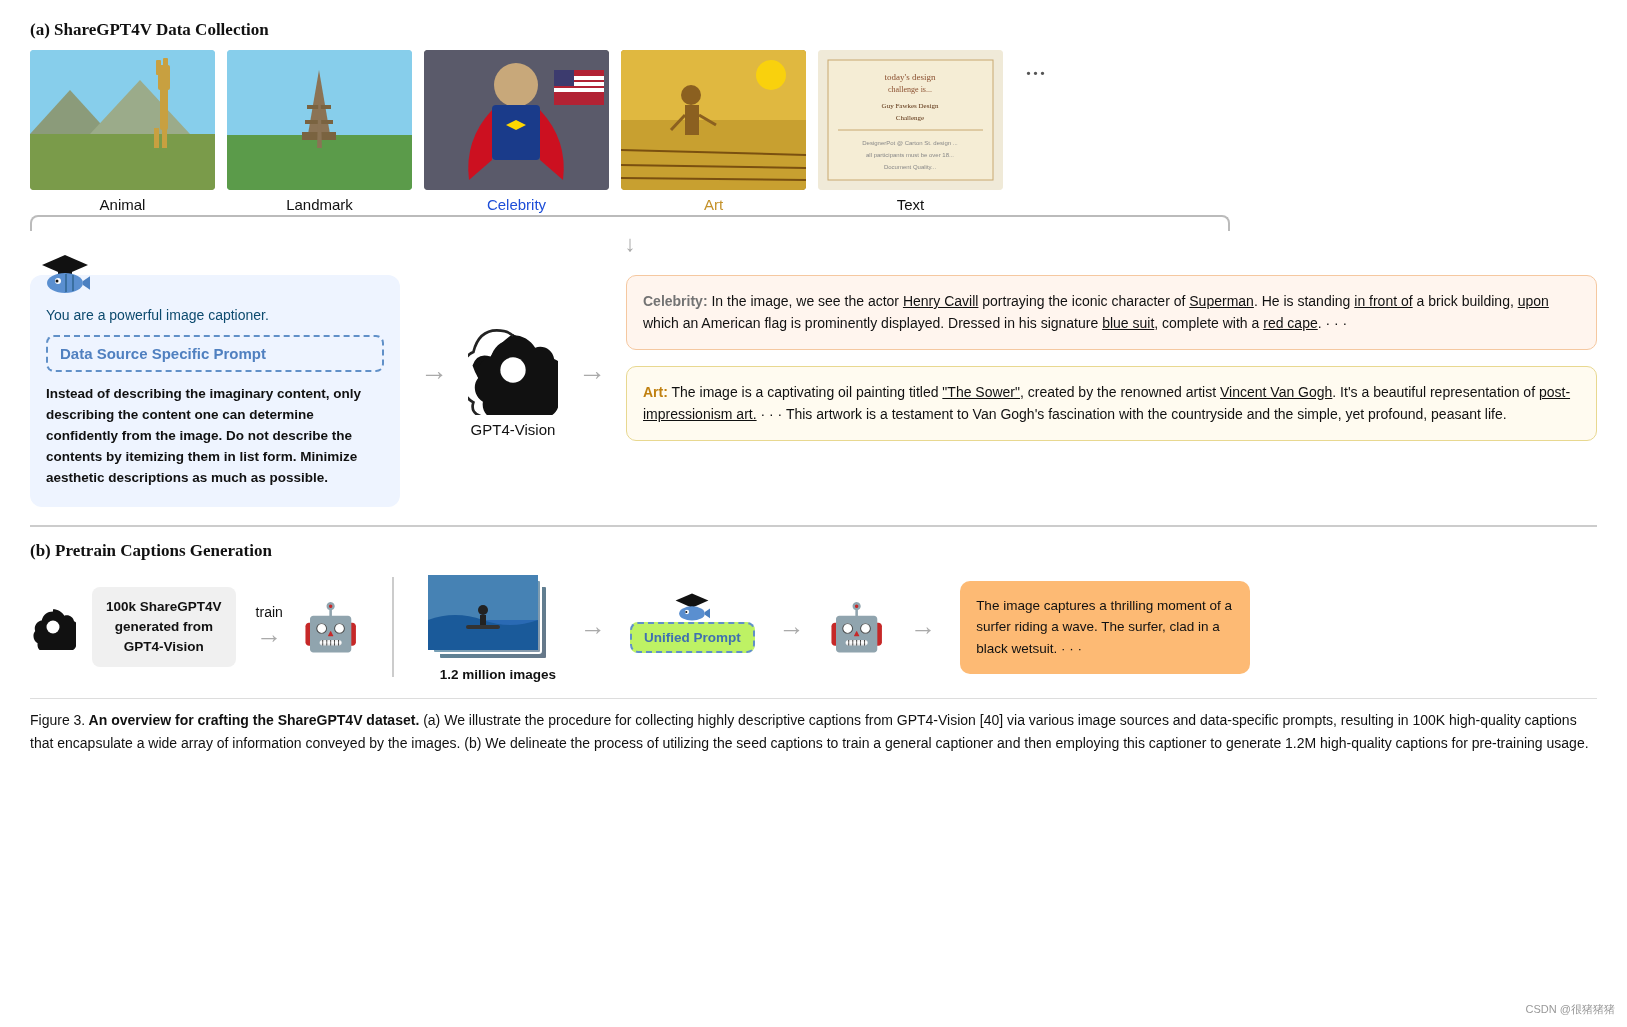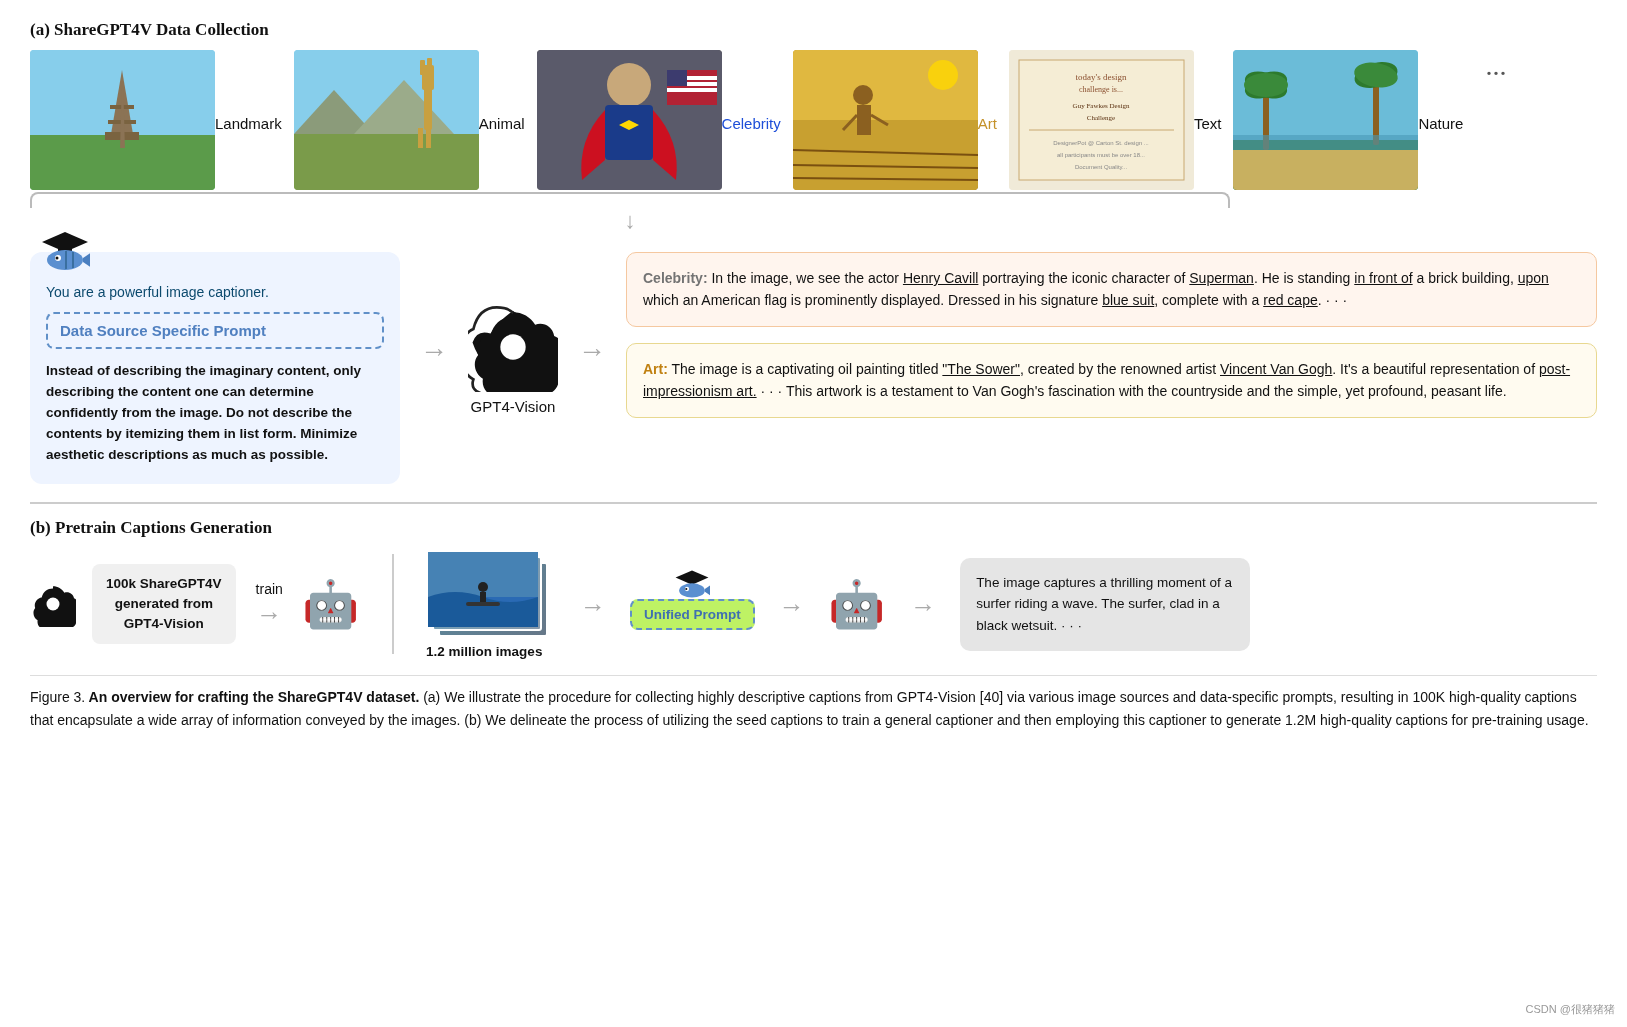--- a/index.html
+++ b/index.html
@@ -20,21 +20,21 @@
       color: #111;
     }
 
     
     .part-a {
       margin-bottom: 18px;
     }
 
     .image-item {
       display: flex;
-      flex-direction: row;
+      flex-direction: column;
       align-items: center;
       justify-content: space-between;
     }
 
     .image-placeholder {
       width: 185px;
       height: 140px;
       border-radius: 4px;
       overflow: hidden;
       position: relative;
@@ -264,21 +264,21 @@
       padding: 6px 12px;
       font-size: 13.5px;
       font-family: Arial, sans-serif;
       font-weight: bold;
       color: #4070B0;
       background: #bef264;
       position: relative;
     }
 
     .output-box {
-      background: #e5e5e5;
+      background: #fdba74;
       border-radius: 10px;
       padding: 14px 16px;
       font-size: 13.5px;
       font-family: Arial, sans-serif;
       line-height: 1.6;
       max-width: 290px;
     }
 
     .figure-caption {
       font-size: 14px;
@@ -312,54 +312,54 @@
       margin-bottom: 0;
     }
   </style>
 </head>
 <body>
 
 <div class="part-a">
   <div class="section-label">(a) ShareGPT4V Data Collection</div>
 
   <div class="images-strip-container">
-    <div class="image-item">
-      <div class="image-placeholder img-landmark">
-        
-        <svg width="185" height="140" viewBox="0 0 185 140">
-          <rect width="185" height="85" fill="#87CEEB"></rect>
-          <rect y="85" width="185" height="55" fill="#5B9B4A"></rect>
-
-          <polygon points="92,20 80,90 104,90" fill="#8B7355"></polygon>
-          <rect x="80" y="55" width="24" height="4" fill="#7A6340"></rect>
-          <rect x="78" y="70" width="28" height="4" fill="#7A6340"></rect>
-          <rect x="75" y="82" width="34" height="8" fill="#7A6340"></rect>
-        </svg>
-      </div>
-      <div class="image-caption">Landmark</div>
-    </div>
-
     <div class="image-item">
       <div class="image-placeholder img-animal">
         <svg width="185" height="140" viewBox="0 0 185 140">
           <rect width="185" height="84" fill="#87CEEB"></rect>
           <rect y="84" width="185" height="56" fill="#7A9B4A"></rect>
 
           <polygon points="0,84 40,40 80,84" fill="#8B9B7A"></polygon>
           <polygon points="60,84 110,30 160,84" fill="#9BAB8A"></polygon>
 
           <rect x="130" y="30" width="8" height="50" fill="#C8A040" rx="2"></rect>
           <rect x="128" y="15" width="12" height="25" fill="#C8A040" rx="2"></rect>
           <rect x="126" y="10" width="5" height="15" fill="#C8A040" rx="1"></rect>
           <rect x="133" y="8" width="5" height="8" fill="#C8A040" rx="1"></rect>
           <rect x="124" y="78" width="5" height="20" fill="#C8A040"></rect>
           <rect x="132" y="78" width="5" height="20" fill="#C8A040"></rect>
         </svg>
       </div>
       <div class="image-caption">Animal</div>
+    </div>
+
+    <div class="image-item">
+      <div class="image-placeholder img-landmark">
+        
+        <svg width="185" height="140" viewBox="0 0 185 140">
+          <rect width="185" height="85" fill="#87CEEB"></rect>
+          <rect y="85" width="185" height="55" fill="#5B9B4A"></rect>
+
+          <polygon points="92,20 80,90 104,90" fill="#8B7355"></polygon>
+          <rect x="80" y="55" width="24" height="4" fill="#7A6340"></rect>
+          <rect x="78" y="70" width="28" height="4" fill="#7A6340"></rect>
+          <rect x="75" y="82" width="34" height="8" fill="#7A6340"></rect>
+        </svg>
+      </div>
+      <div class="image-caption">Landmark</div>
     </div>
 
     <div class="image-item">
       <div class="image-placeholder img-celebrity">
         <svg width="185" height="140" viewBox="0 0 185 140">
           <rect width="185" height="140" fill="#5A5A6A"></rect>
 
           <circle cx="92" cy="35" r="22" fill="#C8A87A"></circle>
           <rect x="68" y="55" width="48" height="55" fill="#1A3B8A" rx="4"></rect>
 
@@ -410,41 +410,20 @@
           <text x="92" y="70" text-anchor="middle" font-size="7" fill="#5A3010" font-family="serif">Challenge</text>
           <line x1="20" y1="80" x2="165" y2="80" stroke="#C8A870" stroke-width="1"></line>
           <text x="92" y="95" text-anchor="middle" font-size="6" fill="#888" font-family="sans-serif">DesignerPot @ Carton St. design ...</text>
           <text x="92" y="107" text-anchor="middle" font-size="6" fill="#888" font-family="sans-serif">all participants must be over 18...</text>
           <text x="92" y="119" text-anchor="middle" font-size="6" fill="#888" font-family="sans-serif">Document Quality...</text>
         </svg>
       </div>
       <div class="image-caption">Text</div>
     </div>
 
-    <div class="image-item">
-      <div class="image-placeholder img-nature">
-        <svg width="185" height="140" viewBox="0 0 185 140">
-          <rect width="185" height="90" fill="#6BBCD8"></rect>
-          <rect y="90" width="185" height="50" fill="#3A7A3A"></rect>
-
-          <rect x="30" y="40" width="6" height="60" fill="#8B6020" rx="2"></rect>
-          <ellipse cx="33" cy="35" rx="22" ry="12" fill="#2D7A2D" transform="rotate(-20,33,35)"></ellipse>
-          <ellipse cx="33" cy="35" rx="22" ry="12" fill="#2D7A2D" transform="rotate(20,33,35)"></ellipse>
-          <ellipse cx="33" cy="35" rx="22" ry="12" fill="#3A8A3A" transform="rotate(0,33,35)"></ellipse>
-          <rect x="140" y="30" width="6" height="65" fill="#8B6020" rx="2"></rect>
-          <ellipse cx="143" cy="25" rx="22" ry="12" fill="#2D7A2D" transform="rotate(-15,143,25)"></ellipse>
-          <ellipse cx="143" cy="25" rx="22" ry="12" fill="#3A8A3A" transform="rotate(10,143,25)"></ellipse>
-
-          <rect y="85" width="185" height="20" fill="#4A9AB8" opacity="0.6"></rect>
-
-          <rect y="100" width="185" height="40" fill="#C8B060"></rect>
-        </svg>
-      </div>
-      <div class="image-caption">Nature</div>
-    </div>
 
     <div class="dots-item">...</div>
   </div>
 
   <div style="width: calc(6 * 185px + 5 * 12px + 30px); height: 16px; border: 2px solid #BBB; border-bottom: none; border-radius: 8px 8px 0 0; margin-top: 2px;"></div>
   <div style="display: flex; justify-content: center; width: calc(6 * 185px + 5 * 12px + 30px);">
     <span style="color: #AAA; font-size: 22px;">↓</span>
   </div>
 </div>
 
@@ -553,21 +532,21 @@
 
     <div style="display:flex; flex-direction:column; align-items:center;">
       <span class="train-label">train</span>
       <span style="color:#AAA; font-size:26px; font-weight:bold;">→</span>
     </div>
 
     <div style="font-size:46px; color:#444;">🤖</div>
 
     <div style="width:2px; height:100px; background:#CCC; margin:0 16px;"></div>
 
-    <div style="display:flex; flex-direction:column; align-items:flex-start;">
+    <div style="display:flex; flex-direction:column; align-items:flex-end;">
       <div style="position:relative; width:130px; height:90px;">
         <div style="position:absolute; top:12px; left:12px; width:110px; height:75px; background: linear-gradient(135deg,#5A8A9E,#678); border:2px solid #fff; border-radius:3px;"></div>
         <div style="position:absolute; top:6px; left:6px; width:110px; height:75px; background: linear-gradient(135deg,#6BA3BE,#89A); border:2px solid #fff; border-radius:3px;"></div>
         <div style="position:absolute; top:0; left:0; width:110px; height:75px; background: linear-gradient(180deg,#4682B4 0%,#87CEEB 40%,#6BA3BE 60%,#3A6040 100%); border:2px solid #fff; border-radius:3px;">
           
           <svg width="110" height="75" viewBox="0 0 110 75">
             <rect width="110" height="45" fill="#4682B4"></rect>
             <rect y="45" width="110" height="30" fill="#2A6AB4"></rect>
 
             <path d="M0,45 Q27,35 55,45 Q82,55 110,45 L110,75 L0,75Z" fill="#1A5A9A"></path>

